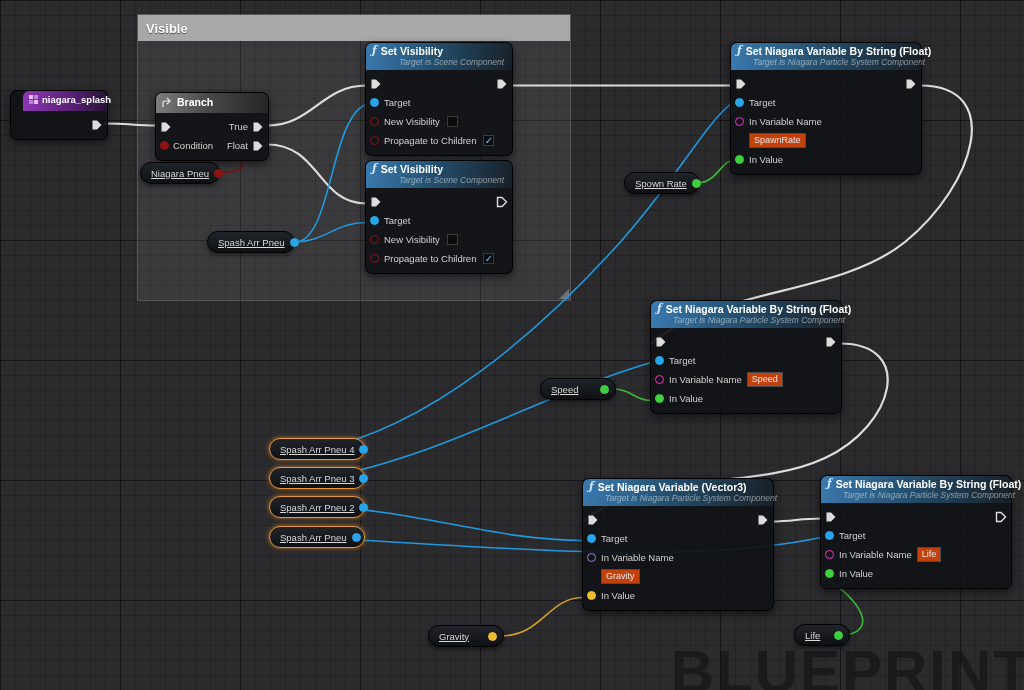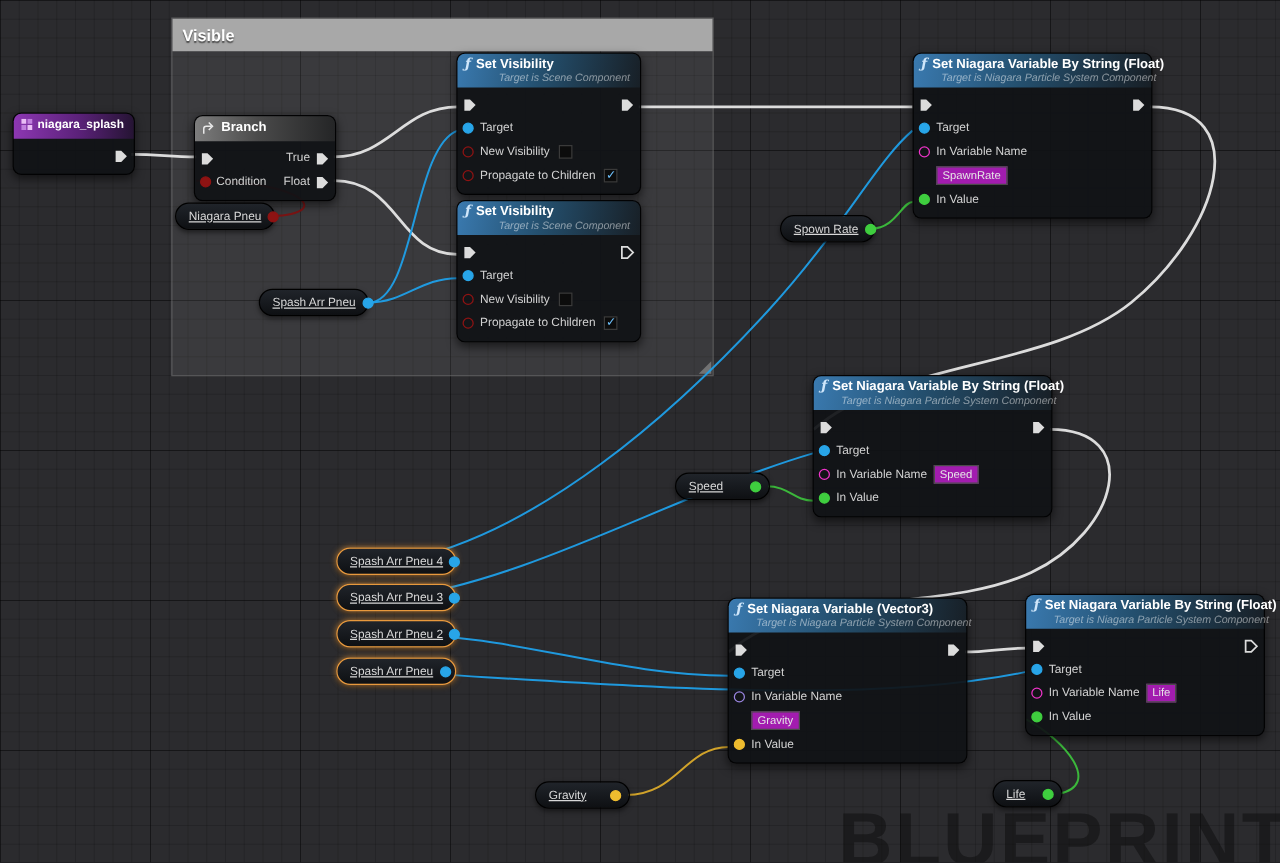--- a/index.html
+++ b/index.html
@@ -24,21 +24,21 @@
     border-left:10px solid transparent;border-bottom:10px solid rgba(160,160,160,0.55);}
   
   .node{position:absolute;z-index:3;background:rgba(16,18,21,0.93);
     border:1px solid rgba(0,0,0,0.85);border-radius:7px;
     box-shadow:0 3px 8px rgba(0,0,0,0.55);color:#d6d6d6;font-size:10px;
     padding-bottom:5px;}
   .hdr{border-radius:6px 6px 0 0;padding:2px 8px 3px 6px;min-height:25px;box-sizing:border-box;}
   .hdr.one-line{min-height:20px;height:20px;padding-top:3px;}
   .fn-hdr{background:linear-gradient(100deg,#3a7ab0 0%,#24506f 45%,rgba(28,40,50,0.55) 100%);}
   .branch-hdr{background:linear-gradient(90deg,#7d7d7d 0%,#4a4a4a 45%,rgba(48,48,48,0.6) 100%);}
-  .var-hdr{background:linear-gradient(90deg,#8d37b3 0%,#5a2178 55%,rgba(50,20,70,0.6) 100%);}
+  .var-hdr{background:linear-gradient(90deg,#8d37b3 0%,#5a2178 55%,rgba(50,20,70,0.6) 100%);margin-left:12px;}
   .hdr-line1{display:flex;align-items:center;gap:4px;white-space:nowrap;}
   .hdr-title{font-weight:bold;font-size:10.5px;color:#fff;}
   .hdr-sub{font-style:italic;font-size:8.5px;color:rgba(255,255,255,0.48);margin-left:16px;white-space:nowrap;text-align:right;}
   .f-icon{font-family:"DejaVu Serif",serif;font-style:italic;font-weight:bold;
     color:#cfe6fa;font-size:11px;line-height:10px;}
   .hdr-icon{display:inline-flex;}
   
   .row{display:flex;align-items:center;gap:5px;height:19px;padding:0 4px;}
   .rows{padding-top:4px;}
   .row.split{justify-content:space-between;gap:13px;}
@@ -49,21 +49,21 @@
     border:1.5px solid currentColor;flex:0 0 auto;}
   .dot.filled{background:currentColor;}
   .pc-object{color:var(--object);} .pc-bool{color:var(--bool);}
   .pc-float{color:var(--float);} .pc-string{color:var(--string);}
   .pc-vector{color:var(--vector);} .pc-violet{color:var(--violet);}
   .exec{display:inline-flex;color:var(--exec);flex:0 0 auto;}
   .checkbox{width:11px;height:11px;background:#0c0c0c;border:1px solid #3a3a3a;
     box-sizing:border-box;margin-left:2px;}
   .checkbox.checked::after{content:"✓";display:block;text-align:center;
     color:#6fc3ff;font-size:10px;line-height:10px;font-family:"DejaVu Sans",sans-serif;}
-  .field{display:inline-block;background:#a21caf;border:1px solid #4b4b4b;
+  .field{display:inline-block;background:#c2410c;border:1px solid #4b4b4b;
     color:#e6e6e6;font-size:9px;line-height:13px;height:13px;padding:0 4px;white-space:nowrap;}
   
   .pill{position:absolute;z-index:3;height:22px;box-sizing:border-box;
     background:linear-gradient(#20242a,#0e1013);border:1px solid #000;border-radius:11px;
     display:flex;align-items:center;justify-content:space-between;gap:5px;
     padding:0 6px 0 10px;font-size:9.5px;color:#d8d8d8;
     box-shadow:0 2px 4px rgba(0,0,0,0.5);white-space:nowrap;text-decoration:underline;}
   .pill.selected{border:1.5px solid var(--selection);
     box-shadow:0 0 5px rgba(232,153,61,0.8),0 2px 4px rgba(0,0,0,0.5);margin-left:44px;}
   

